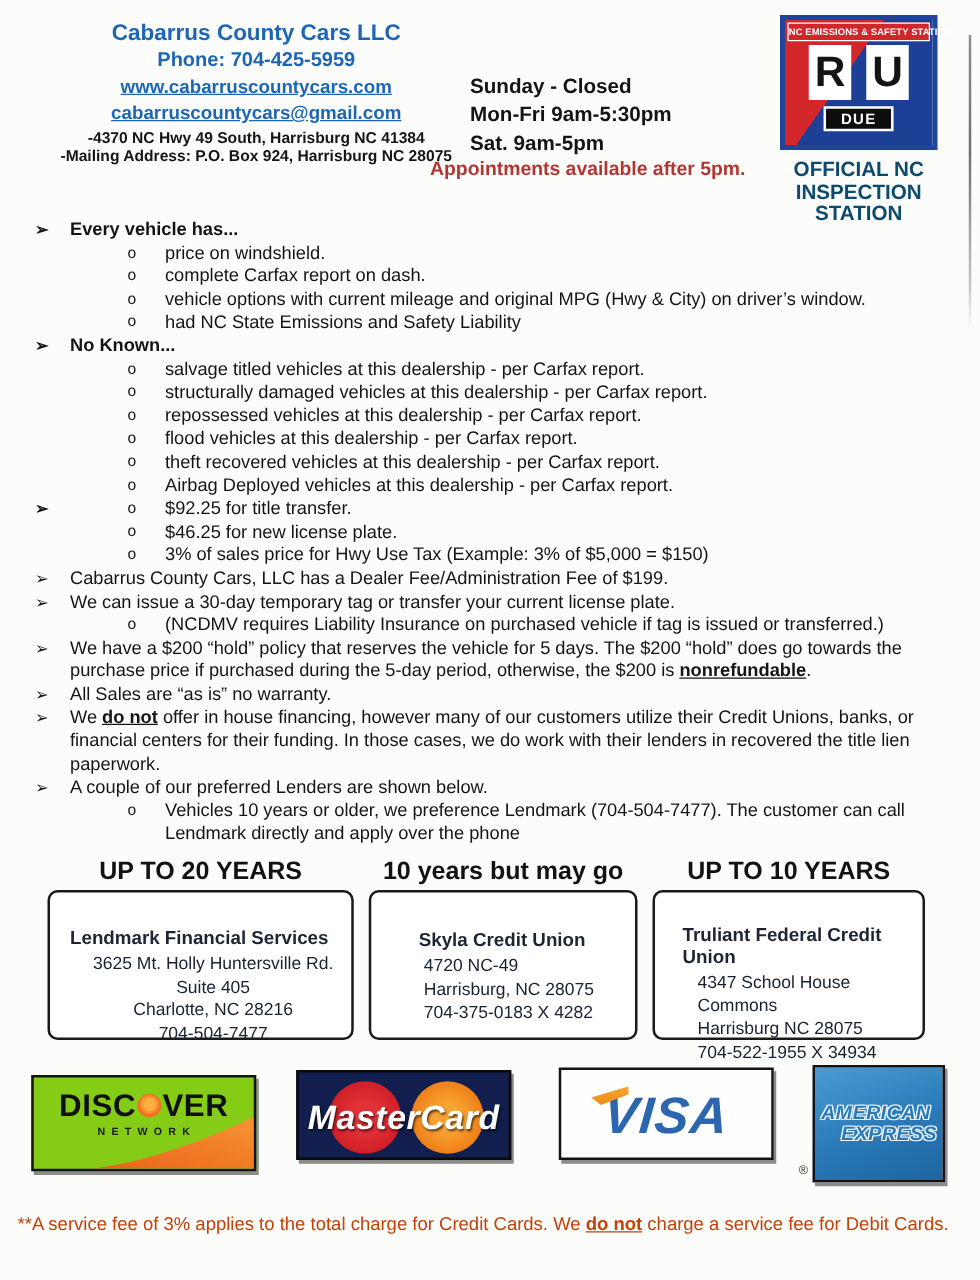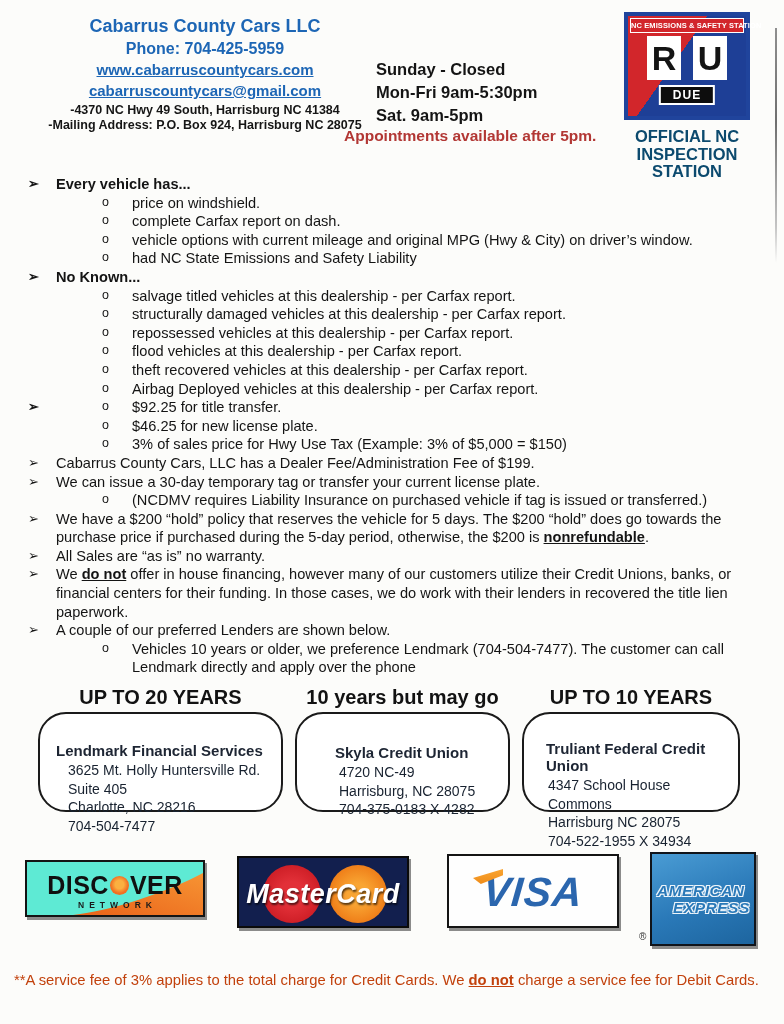--- a/index.html
+++ b/index.html
@@ -34,34 +34,34 @@
   .b{font-weight:bold;}
   .u{text-decoration:underline;}
 
   
   .lheaders{position:absolute;top:686px;left:38px;display:flex;gap:12px;font-weight:bold;font-size:20px;color:#121212;}
   .lheaders .lh{text-align:center;}
   .lheaders .lh:nth-child(1){width:245px;}
   .lheaders .lh:nth-child(2){width:215px;}
   .lheaders .lh:nth-child(3){width:218px;}
   .lboxes{position:absolute;top:712px;left:38px;display:flex;gap:12px;}
-  .lbox{border:2px solid #1a1a1a;border-radius:28px;height:100px;box-sizing:border-box;background:#fff;}
+  .lbox{border:2px solid #1a1a1a;border-radius:8px;height:120px;box-sizing:border-box;background:#fff;}
   .lbox:nth-child(1){width:245px;padding:28px 8px 0 16px;}
   .lbox:nth-child(2){width:215px;padding:30px 8px 0 38px;}
   .lbox:nth-child(3){width:218px;padding:26px 6px 0 22px;}
   .lname{font-weight:bold;font-size:15px;color:#1d2533;margin-bottom:2px;}
   .lline{font-size:14px;line-height:18.5px;color:#182230;}
-  .lbox:nth-child(1) .lline{margin-left:12px;}
+  .lbox:nth-child(1) .lline{margin-left:12px;text-align:center;}
   .lbox:nth-child(2) .lline{margin-left:4px;}
-  .lbox:nth-child(3) .lline{margin-left:2px;}
+  .lbox:nth-child(3) .lline{margin-left:12px;}
 
   
   .cards{position:absolute;top:852px;left:0;width:784px;height:104px;}
   .card{position:absolute;border:2px solid #141414;box-sizing:border-box;box-shadow:2px 3px 0 rgba(45,45,45,.55);}
-  .discover{left:25px;top:8px;width:180px;height:57px;background:#5eead4;overflow:hidden;}
+  .discover{left:25px;top:8px;width:180px;height:77px;background:#84cc16;overflow:hidden;}
   .disc-word{margin-top:11px;text-align:center;font-weight:bold;font-size:25px;line-height:25px;color:#101010;position:relative;z-index:2;letter-spacing:0.5px;}
   .disc-o{display:inline-block;width:19px;height:19px;border-radius:50%;background:radial-gradient(circle at 50% 45%,#fbb040 0 30%,#f26e21 62%);margin:0 1px;vertical-align:-1px;}
   .disc-net{text-align:center;font-size:8.5px;font-weight:bold;letter-spacing:5px;color:#1a1a1a;position:relative;z-index:2;margin-top:2px;padding-left:5px;}
   .disc-swoosh{position:absolute;right:0;bottom:0;width:130px;height:46px;z-index:1;}
   .mastercard{left:237px;top:4px;width:172px;height:72px;background:#121f4e;overflow:hidden;border-color:#0a0a0a;}
   .mc-circle{position:absolute;top:7px;width:58px;height:58px;border-radius:50%;}
   .mc-red{left:24px;background:radial-gradient(circle,#e23038 30%,#cf1f27 70%);}
   .mc-orange{left:90px;background:radial-gradient(circle,#f9a533 25%,#ef7f19 70%);}
   .mc-text{position:absolute;width:100%;top:21px;text-align:center;color:#fff;font-weight:bold;font-style:italic;font-size:27px;letter-spacing:0.5px;text-shadow:1px 2px 2px rgba(0,0,0,.65);}
   .visa{left:447px;top:2px;width:172px;height:74px;background:#fefefe;}

